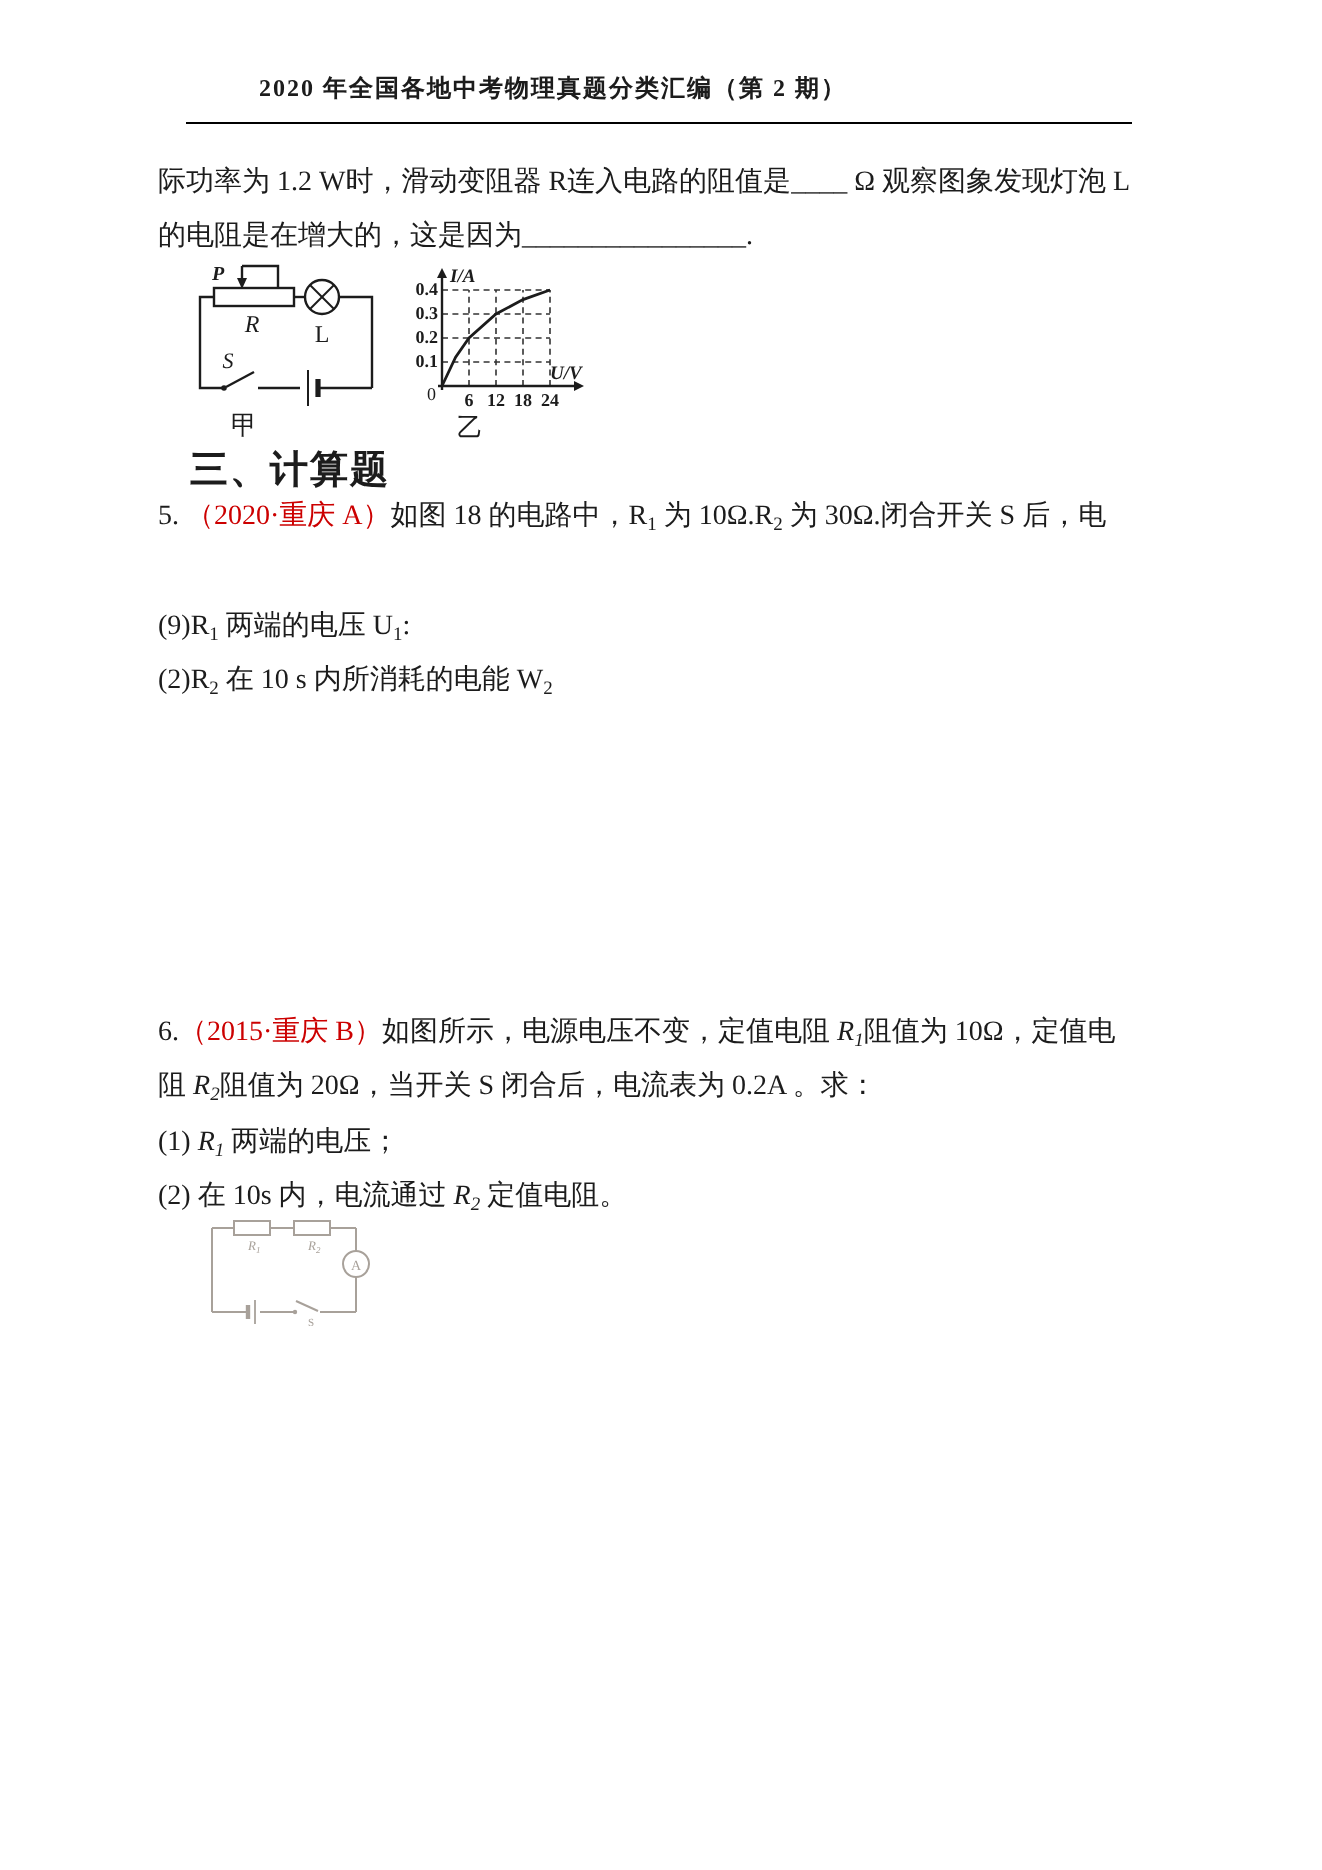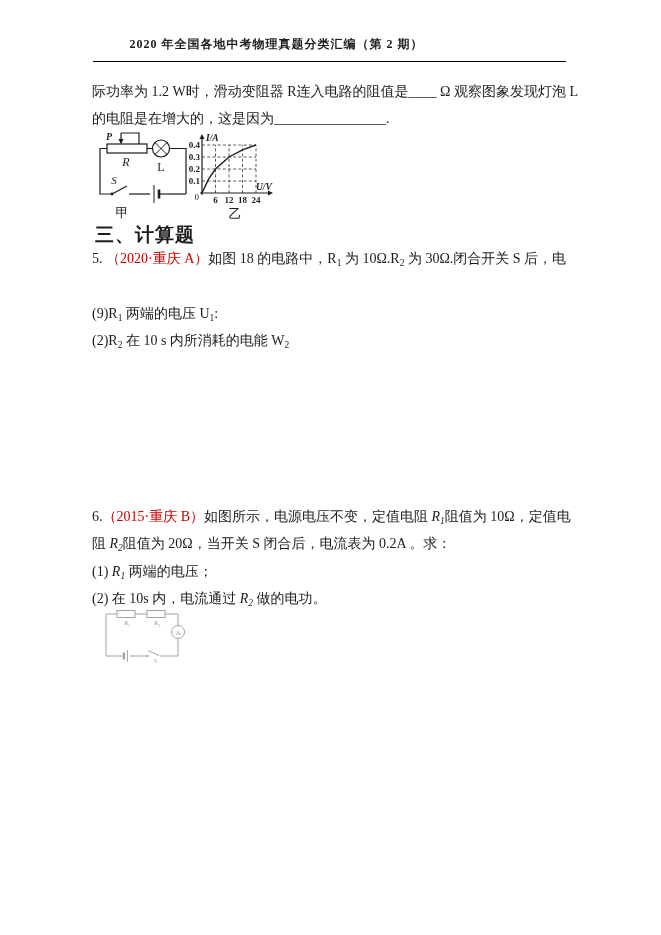--- a/index.html
+++ b/index.html
@@ -6,21 +6,21 @@
   .page{
     position:relative;width:661px;height:935px;background:#ffffff;
     font-family:"Liberation Serif","DejaVu Serif",serif;color:#1c1c1c;
     overflow:hidden;margin:0 auto;
   }
   .hdr-title{
     position:absolute;top:36px;left:0;width:553px;text-align:center;
     font-size:12px;font-weight:bold;letter-spacing:1px;
   }
   .hdr-rule{position:absolute;top:61px;left:93px;width:473px;height:0;border-top:1.5px solid #000;}
-  .line{position:absolute;left:92px;width:496px;font-size:14px;white-space:nowrap;line-height:20px;}
+  .line{position:absolute;left:79px;width:496px;font-size:14px;white-space:nowrap;line-height:20px;}
   .blank{letter-spacing:0;}
   .red{color:#cc0000;text-align:right;}
   .it{font-style:italic;}
   .sb{font-size:9.5px;vertical-align:-3px;}
   .section-title{position:absolute;left:95px;font-size:19px;font-weight:bold;letter-spacing:1px;}
   .figwrap{position:absolute;}
   .figcap{position:absolute;font-size:13px;text-align:center;}
   svg text{font-family:"Liberation Serif","DejaVu Serif",serif;}
 </style>
 </head>
@@ -61,21 +61,21 @@
       <polygon points="21.5,9 26.5,9 24,14.5" fill="#1c1c1c"></polygon>
       <circle cx="15" cy="64" r="1.4" fill="#1c1c1c"></circle>
       <text x="12" y="10" font-size="10" font-style="italic" font-weight="bold" fill="#1c1c1c" text-anchor="middle">P</text>
       <text x="29" y="36" font-size="12" font-style="italic" fill="#1c1c1c" text-anchor="middle">R</text>
       <text x="64" y="41" font-size="12" fill="#1c1c1c" text-anchor="middle">L</text>
       <text x="17" y="54" font-size="11" font-style="italic" fill="#1c1c1c" text-anchor="middle">S</text>
     </svg>
   </div>
   <div class="figcap" style="left:100px;top:204px;width:44px">甲</div>
 
-  <div class="figwrap" style="left:189px;top:132px">
+  <div class="figwrap" style="left:208px;top:132px">
     <svg width="92" height="76" viewBox="0 0 92 76">
 
       <g stroke="#333" stroke-width="0.8" stroke-dasharray="3,2.2" fill="none">
         <line x1="26.5" y1="61" x2="26.5" y2="13"></line>
         <line x1="40" y1="61" x2="40" y2="13"></line>
         <line x1="53.5" y1="61" x2="53.5" y2="13"></line>
         <line x1="67" y1="61" x2="67" y2="13"></line>
         <line x1="13" y1="49" x2="67" y2="49"></line>
         <line x1="13" y1="37" x2="67" y2="37"></line>
         <line x1="13" y1="25" x2="67" y2="25"></line>
@@ -112,21 +112,21 @@
 
   <div class="section-title" style="top:222px">三、计算题</div>
 
   <div class="line" style="top:249px"><span>5. </span><span class="red">（2020·重庆 A）</span><span>如图 18 的电路中，R</span><span class="sb">1</span><span> 为 10Ω.R</span><span class="sb">2</span><span> 为 30Ω.闭合开关 S 后，电</span></div>
   <div class="line" style="top:304px"><span>(9)R</span><span class="sb">1</span><span> 两端的电压 U</span><span class="sb">1</span><span>:</span></div>
   <div class="line" style="top:331px"><span>(2)R</span><span class="sb">2</span><span> 在 10 s 内所消耗的电能 W</span><span class="sb">2</span></div>
 
   <div class="line" style="top:507px"><span>6.</span><span class="red">（2015·重庆 B）</span><span>如图所示，电源电压不变，定值电阻 </span><span class="it">R</span><span class="sb it">1</span><span>阻值为 10Ω，定值电</span></div>
   <div class="line" style="top:534px"><span>阻 </span><span class="it">R</span><span class="sb it">2</span><span>阻值为 20Ω，当开关 S 闭合后，电流表为 0.2A 。求：</span></div>
   <div class="line" style="top:562px"><span>(1) </span><span class="it">R</span><span class="sb it">1</span><span> 两端的电压；</span></div>
-  <div class="line" style="top:589px"><span>(2) 在 10s 内，电流通过 </span><span class="it">R</span><span class="sb it">2</span><span> 做的电功。</span></div>
+  <div class="line" style="top:589px"><span>(2) 在 10s 内，电流通过 </span><span class="it">R</span><span class="sb it">2</span><span> 定值电阻。</span></div>
 
   <div class="figwrap" style="left:103px;top:608px">
     <svg width="82" height="58" viewBox="0 0 82 58">
       <g stroke="#a8a19a" stroke-width="1" fill="none">
 
         <line x1="3" y1="6" x2="14" y2="6"></line>
         <rect x="14" y="2.5" width="18" height="7"></rect>
         <line x1="32" y1="6" x2="44" y2="6"></line>
         <rect x="44" y="2.5" width="18" height="7"></rect>
         <line x1="62" y1="6" x2="75" y2="6"></line>

